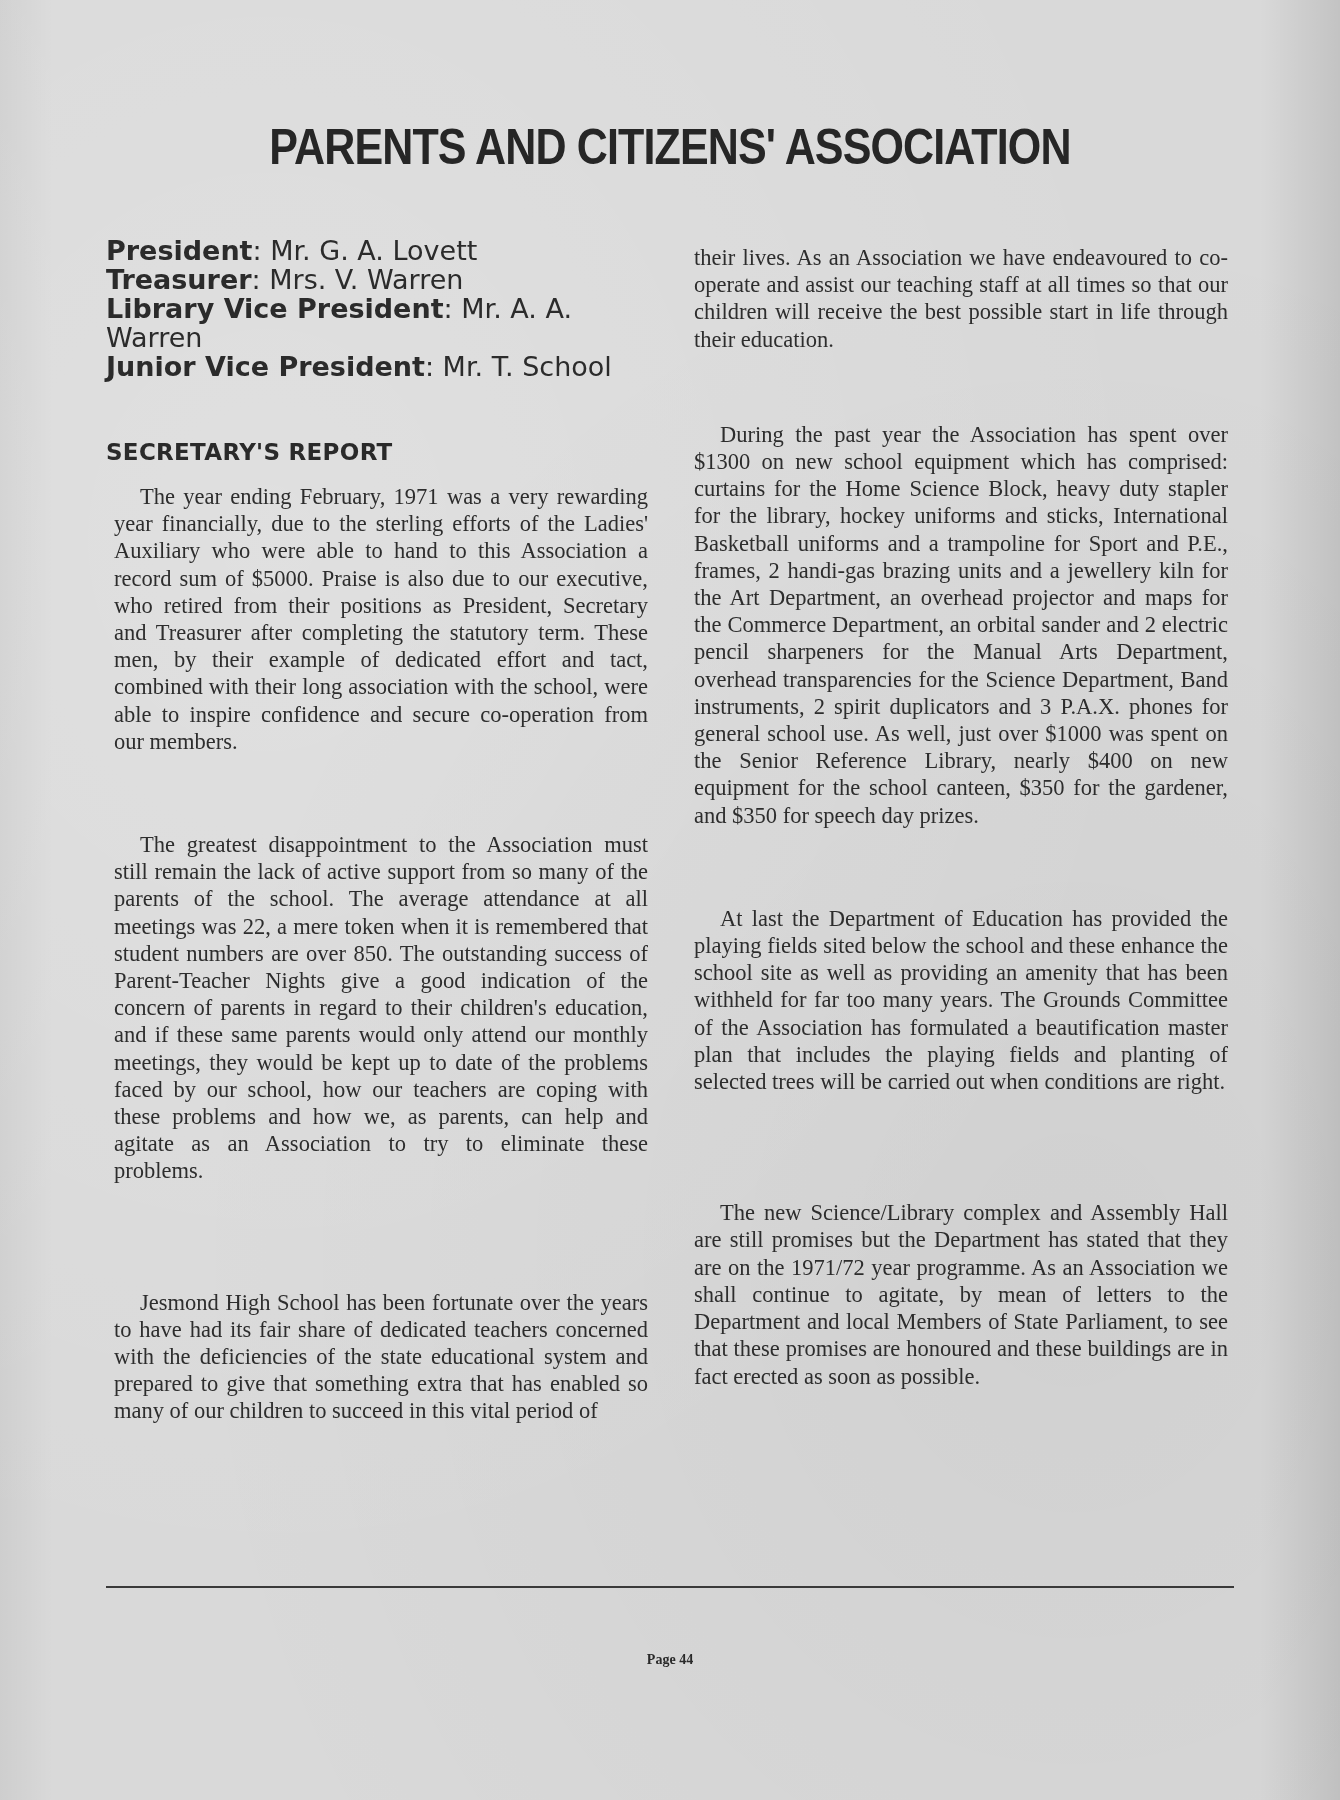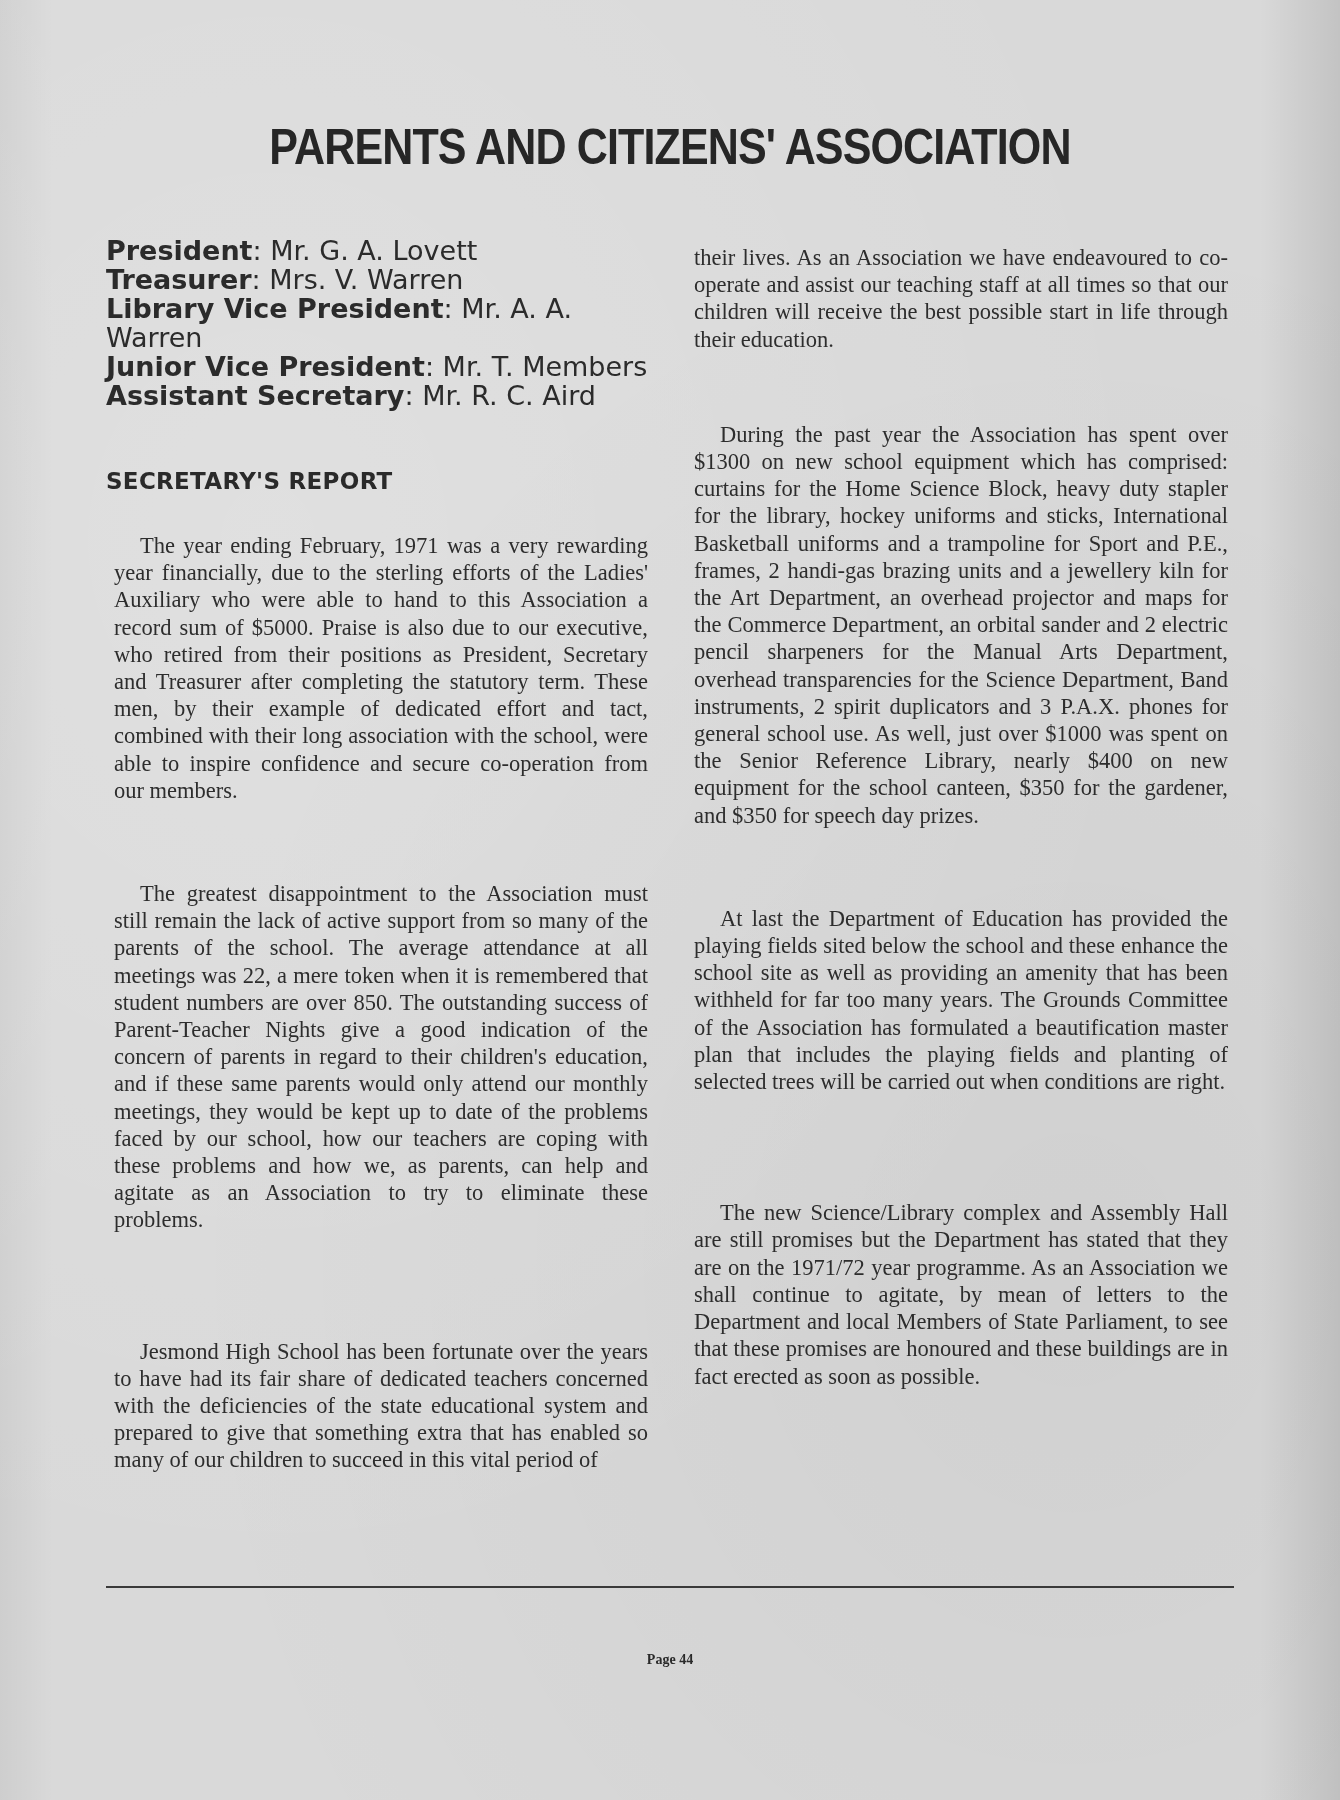--- a/index.html
+++ b/index.html
@@ -20,21 +20,21 @@
     font-size: 50px; letter-spacing: -1px; color: #262626;
     transform: scaleX(0.86); transform-origin: center;
   }
   .col { position: absolute; width: 550px; }
   .col-left { left: 106px; top: 236px; }
   .col-right { left: 686px; top: 236px; }
   .officers { font-family: "DejaVu Sans", sans-serif; font-size: 27px; line-height: 29px; color: #2b2b2b; }
   .officer .role { font-weight: bold; }
   .section-heading {
     font-family: "DejaVu Sans", sans-serif; font-weight: bold; font-size: 23px;
-    margin-top: 58px; margin-bottom: 38px; letter-spacing: 0.3px; color: #2a2a2a;
+    margin-top: 58px; margin-bottom: 18px; letter-spacing: 0.3px; color: #2a2a2a;
   }
   .para {
     font-family: "Liberation Serif", serif; font-size: 22.5px; line-height: 27.2px;
     text-align: justify; text-indent: 26px; margin: 8px; color: #2d2d2d;
   }
   .para.noindent { text-indent: 0; }
   .gap-m { height: 60px; }
   .gap-l { height: 88px; }
   .gap-s { height: 52px; }
   .signature {
@@ -62,22 +62,21 @@
 
 <div class="page">
 
   <div class="title">PARENTS AND CITIZENS' ASSOCIATION</div>
 
   <div class="col col-left">
     <div class="officers">
       <div class="officer"><span class="role">President</span><span>: </span><span>Mr. G. A. Lovett</span></div>
       <div class="officer"><span class="role">Treasurer</span><span>: </span><span>Mrs. V. Warren</span></div>
       <div class="officer"><span class="role">Library Vice President</span><span>: </span><span>Mr. A. A. Warren</span></div>
-      <div class="officer"><span class="role">Junior Vice President</span><span>: </span><span>Mr. T. Members</span></div>
-      <div class="officer"><span class="role">Assistant Secretary</span><span>: </span><span>Mr. R. C. Aird</span></div>
+      <div class="officer"><span class="role">Junior Vice President</span><span>: </span><span>Mr. T. School</span></div>
     </div>
 
     <div class="section-heading">SECRETARY'S REPORT</div>
 
     <p class="para">The year ending February, 1971 was a very rewarding year financially, due to the sterling efforts of the Ladies' Auxiliary who were able to hand to this Association a record sum of $5000. Praise is also due to our executive, who retired from their positions as President, Secretary and Treasurer after completing the statutory term. These men, by their example of dedicated effort and tact, combined with their long association with the school, were able to inspire confidence and secure co-operation from our members.</p>
     <div class="gap-m"></div>
     <p class="para">The greatest disappointment to the Association must still remain the lack of active support from so many of the parents of the school. The average attendance at all meetings was 22, a mere token when it is remembered that student numbers are over 850. The outstanding success of Parent-Teacher Nights give a good indication of the concern of parents in regard to their children's education, and if these same parents would only attend our monthly meetings, they would be kept up to date of the problems faced by our school, how our teachers are coping with these problems and how we, as parents, can help and agitate as an Association to try to eliminate these problems.</p>
     <div class="gap-l"></div>
     <p class="para">Jesmond High School has been fortunate over the years to have had its fair share of dedicated teachers concerned with the deficiencies of the state educational system and prepared to give that something extra that has enabled so many of our children to succeed in this vital period of</p>
   </div>

